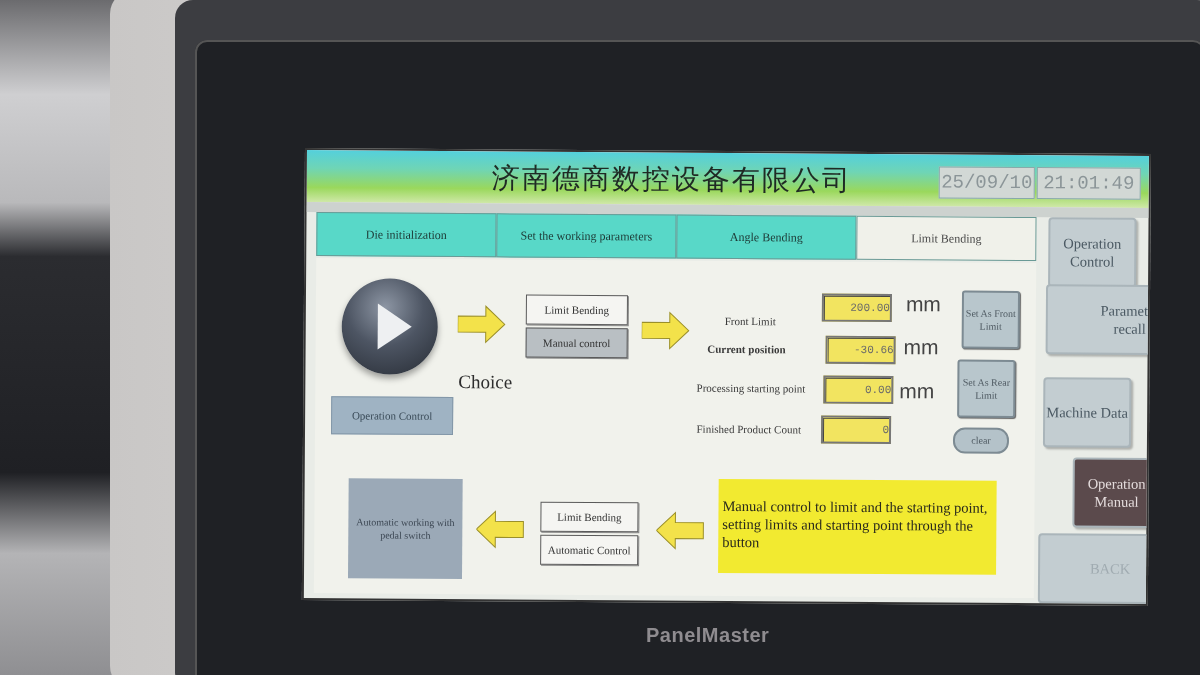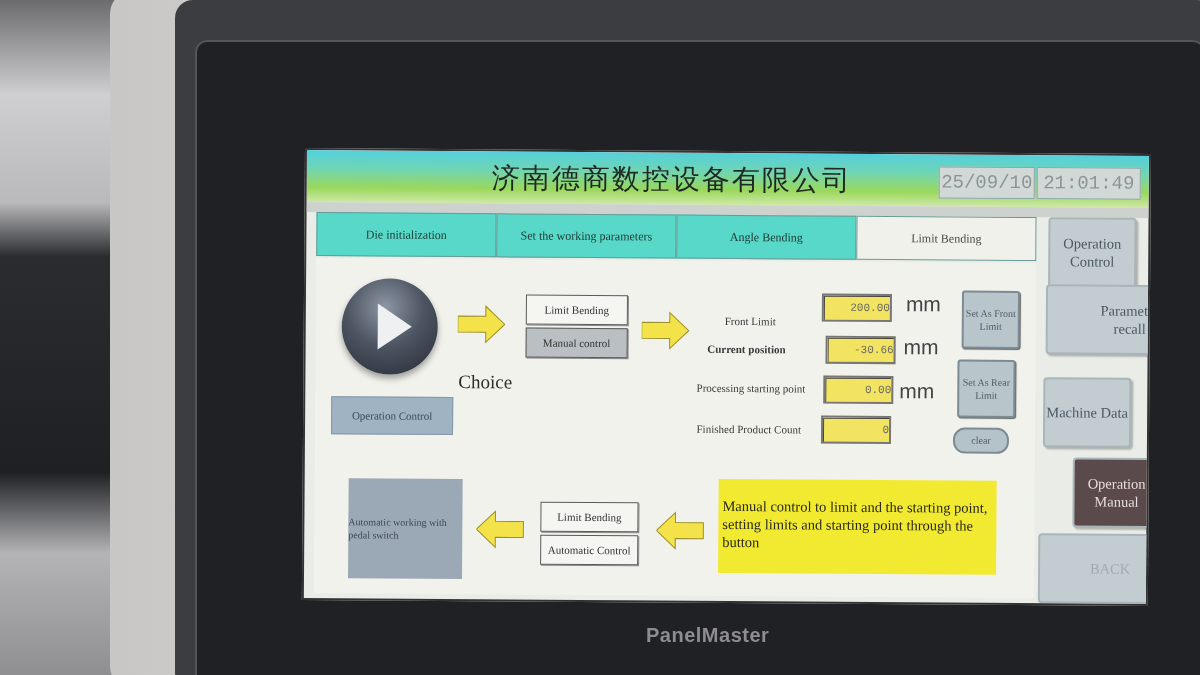--- a/index.html
+++ b/index.html
@@ -35,21 +35,21 @@
   .box{position:absolute;background:#f5f5f2;border:1px solid #5a5a5a;box-shadow:1px 1px 0 #888;font-size:11px;color:#333;display:flex;align-items:center;justify-content:center;cursor:pointer;}
   .box.grey{background:#b9bfc3;}
 
   .lbl{position:absolute;font-size:11px;color:#3b3b3b;text-align:right;}
   .val{position:absolute;width:66px;height:24px;background:#f2e460;border:2px solid #777;box-shadow:inset 1px 1px 0 #444;font-size:11px;color:#6a6a6a;text-align:right;line-height:24px;font-family:"Liberation Mono",monospace;cursor:text;}
   .unit{position:absolute;font-size:21px;color:#444;font-family:"Liberation Sans",sans-serif;}
 
   .setbtn{position:absolute;width:54px;height:54px;background:#b8c6cc;border:2px solid #7d8b93;border-radius:3px;font-size:10px;color:#4f5a62;text-align:center;display:flex;align-items:center;justify-content:center;line-height:13px;cursor:pointer;box-shadow:1px 1px 1px #666;}
   .clear{position:absolute;left:638px;top:165px;width:52px;height:22px;background:#b4c2c9;border:2px solid #7d8b93;border-radius:12px;font-size:10px;color:#4f5a62;text-align:center;line-height:22px;cursor:pointer;}
 
-  .auto-box{position:absolute;left:34px;top:220px;width:114px;height:100px;background:#9ba9b7;color:#3c4753;font-size:10px;display:flex;align-items:center;justify-content:center;text-align:left;line-height:13px;}
+  .auto-box{position:absolute;left:34px;top:220px;width:114px;height:100px;background:#9ba9b7;color:#3c4753;font-size:10px;display:flex;align-items:center;justify-content:center;text-align:center;line-height:13px;}
   .note{position:absolute;left:404px;top:218px;width:278px;height:94px;background:#f2ea30;color:#2a2a1c;font-size:14.5px;line-height:18px;padding:18px 4px 0 4px;box-sizing:border-box;}
 
   .side{position:absolute;left:736px;top:62px;width:100px;height:384px;}
   .sbtn{position:absolute;left:0;width:84px;height:66px;background:#c3cdd1;border:2px solid #aab5ba;border-radius:4px;font-size:14.5px;line-height:18px;color:#4b5963;display:flex;align-items:center;justify-content:center;text-align:center;cursor:pointer;box-shadow:2px 2px 2px rgba(0,0,0,.25);}
   .sbtn.dark{background:#5b4a4c;color:#e4dcdc;}
   .sbtn.disabled{color:#a0abb1;padding-left:28px;}
 </style>
 </head>
 <body>
 

